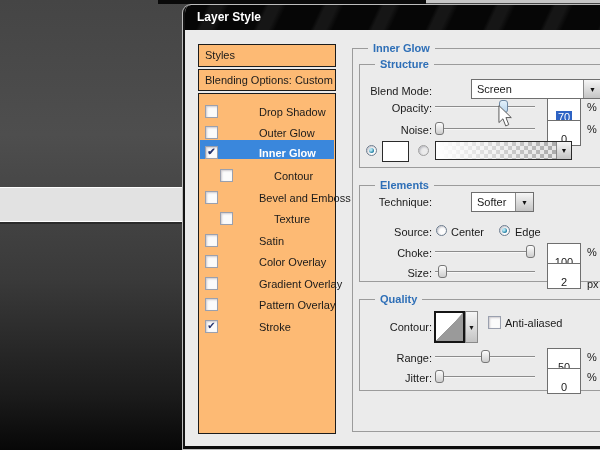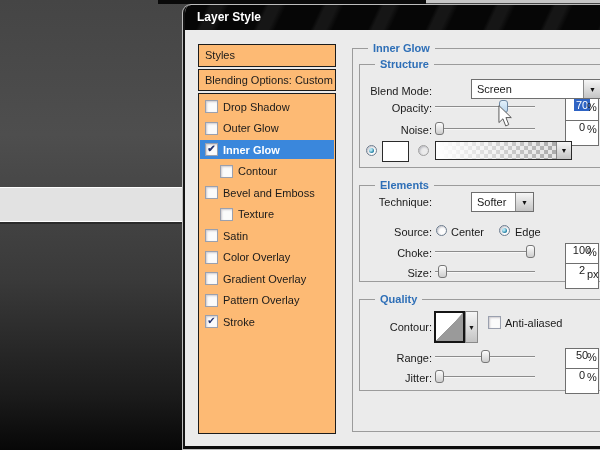--- a/index.html
+++ b/index.html
@@ -18,36 +18,36 @@
     border-left:2px solid #141414;border-bottom:3px solid #0c0c0c;border-radius:8px 0 0 0;
     box-shadow:0 0 0 1px #bdbdbd;overflow:hidden;}
   .titlebar{position:absolute;left:0;top:0;right:0;height:25px;border-radius:6px 0 0 0;
     background:repeating-linear-gradient(115deg,#060606 0 20px,#161616 24px 34px,#060606 40px 52px);
     color:#fff;font-weight:bold;font-size:12px;line-height:25px;padding-left:12px;box-sizing:border-box;}
   
   .panelbox{position:absolute;background:#fdba74;border:1px solid #1c1c1c;box-sizing:border-box;}
   .styles-header{left:13px;top:39px;width:138px;height:23px;line-height:21px;padding-left:6px;}
   .blending-box{left:13px;top:64px;width:138px;height:22px;line-height:20px;padding-left:6px;}
   .styles-list{left:13px;top:88px;width:138px;height:341px;padding-top:2px;}
-  .ls-item{position:relative;height:21.5px;display:flex;align-items:center;padding-left:6px;}
+  .ls-item{position:relative;height:21.5px;display:flex;align-items:flex-end;padding-left:6px;gap:36px;}
   .ls-item.indent{padding-left:21px;}
   .ls-item.selected{background:#3a87dc;color:#fff;font-weight:bold;height:19px;margin:1px 1px 1.5px 1px;padding-left:5px;}
   .cb{display:inline-block;width:11px;height:11px;margin-right:5px;background:#fbfbfb;
     border:1px solid #9aa0ae;box-shadow:inset 1px 1px 2px rgba(120,110,120,.35);
     font-size:10px;line-height:10px;text-align:center;color:#25336e;flex:0 0 auto;}
   .cb.checked{color:#25336e;}
   .lbl{white-space:nowrap;}
   
   .group{position:absolute;border:1px solid #9b9b9b;box-sizing:border-box;}
   .group-label{position:absolute;background:#ebebeb;padding:0 5px;font-weight:bold;color:#2e6fb7;height:12px;line-height:12px;}
   
   .rlabel{position:absolute;width:77px;left:170px;text-align:right;white-space:nowrap;}
   .unit{position:absolute;left:402px;}
-  .field{position:absolute;left:380px;width:34px;height:26px;background:#fff;border:1px solid #6f6f6f;
-    box-sizing:border-box;display:flex;align-items:flex-start;justify-content:center;font-size:11px;}
+  .field{position:absolute;left:362px;width:34px;height:26px;background:#fff;border:1px solid #6f6f6f;
+    box-sizing:border-box;display:flex;align-items:flex-end;justify-content:center;font-size:11px;}
   .field .selval{background:#2e63c4;color:#fff;padding:0 2px;}
   .dropdown{position:absolute;height:20px;background:#fff;border:1px solid #6f6f6f;box-sizing:border-box;
     display:flex;align-items:center;margin-left:35px;}
   .dd-text{flex:1;padding-left:5px;white-space:nowrap;overflow:hidden;}
   .dd-btn{width:17px;align-self:stretch;background:linear-gradient(#f6f6f6,#c4c4c4);
     border-left:1px solid #8a8a8a;display:flex;align-items:center;justify-content:center;
     font-size:7px;color:#111;flex:0 0 auto;}
   .slider{position:absolute;width:100px;height:14px;}
   .track{position:absolute;left:0;right:0;top:6px;height:1px;background:#8c8c8c;border-bottom:1px solid #f7f7f7;}
   .thumb{position:absolute;top:0;width:9px;height:13px;border:1px solid #777;border-radius:3px;
@@ -214,21 +214,21 @@
     <div class="unit" style="top:241px;">%</div>
 
     <div class="rlabel" style="top:262px;">Size:</div>
     <div class="slider" style="left:250px;top:260px;">
       <div class="track"></div>
       <div class="thumb" style="left: 3px;"></div>
     </div>
     <div class="field" style="top:258px;">
       <span>2</span>
     </div>
-    <div class="unit" style="top:263px;">px</div>
+    <div class="unit" style="top:273px;">px</div>
 
     <div class="group" style="left:174px;top:294px;width:300px;height:92px;"></div>
     <div class="group-label" style="left:190px;top:288px;">Quality</div>
 
     <div class="rlabel" style="top:316px;">Contour:</div>
     <div class="contour-thumb"></div>
     <div class="contour-arrow">
         <span>▼</span>
       </div>
     <span class="cb aa-check"></span>

